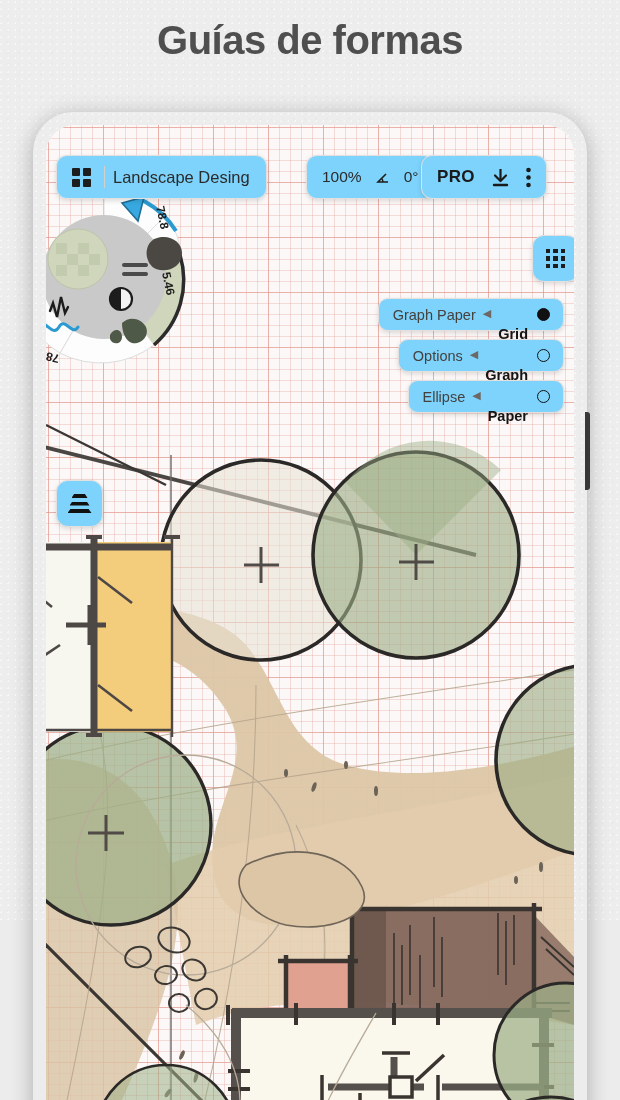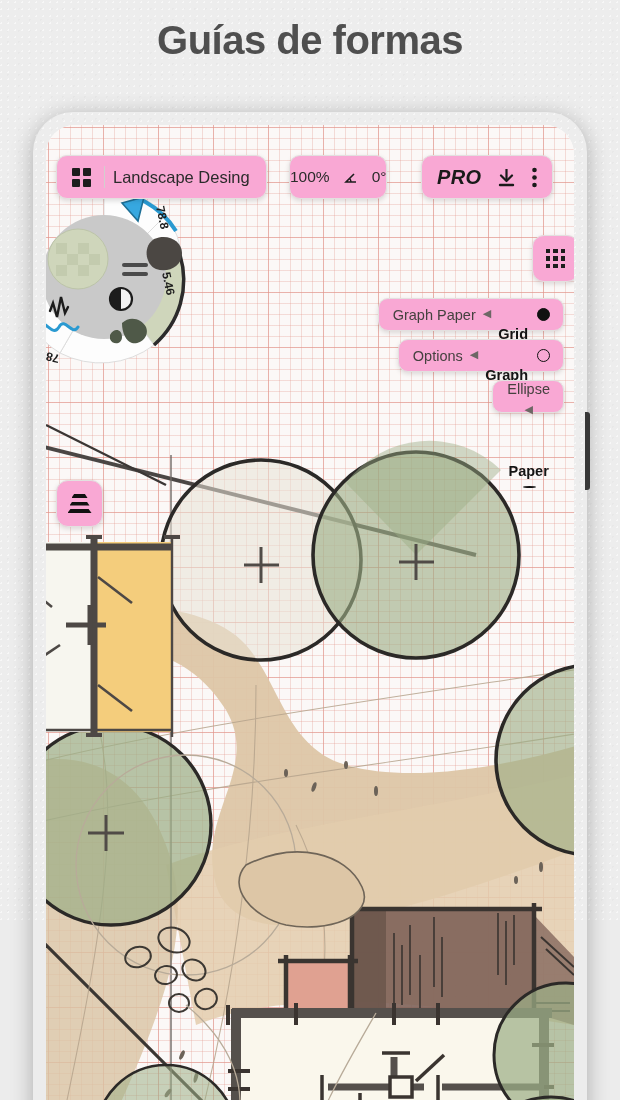--- a/index.html
+++ b/index.html
@@ -69,61 +69,61 @@
     background-size:11px 11px, 11px 11px, 55px 55px, 55px 55px;
     background-position:2px 2px, 2px 2px, 2px 2px, 2px 2px;
   }
 
   #art { position:absolute; inset:0; }
 
   
   .bar {
     position:absolute;
     display:flex; align-items:center;
-    background:#f9a8d4;
+    background:#7dd3fc;
     border:1px solid #e3e0df;
     border-radius:11px;
     box-shadow:0 2px 5px rgba(0,0,0,.13);
   }
 
   #topbar-left { left:10px; top:30px; height:44px; padding:0 4px; }
   #grid-toggle {
     width:40px; height:40px;
     display:flex; align-items:center; justify-content:center;
     border-radius:9px; cursor:pointer;
   }
   .quad { width:19px; height:19px; display:grid;
           grid-template-columns:1fr 1fr; grid-template-rows:1fr 1fr; gap:3px; }
   .quad i { background:#1d1d1d; border-radius:1px; }
   .vdiv { width:1px; height:22px; background:#d3cfcd; margin:0 8px 0 3px; }
   #doc-title { font-size:16.5px; color:#2b2b2b; padding-right:12px; white-space:nowrap; }
 
-  #topbar-zoom { left:243px; top:30px; height:44px; padding:0 0; gap:14px; }
+  #topbar-zoom { left:260px; top:30px; height:44px; padding:0 15px; gap:14px; }
   #topbar-zoom span { font-size:15.5px; color:#2b2b2b; }
   .angle-ico { font-size:15px; color:#1d1d1d; }
 
   #topbar-right { left:375px; top:30px; height:44px; padding:0 15px; gap:15px; }
-  #pro-badge { font-size:20px; font-weight:bold; color:#1a1a1a; letter-spacing:.3px;font-style:italic; }
+  #pro-badge { font-size:17px; font-weight:bold; color:#1a1a1a; letter-spacing:.3px; }
   .ico-btn { display:flex; align-items:center; justify-content:center; cursor:pointer; }
 
   #apps-btn {
     left:486px; top:110px; width:47px; height:47px;
     justify-content:center; border-radius:12px;
   }
   .dot9 { width:19px; height:19px; display:grid;
           grid-template-columns:repeat(3,1fr); grid-template-rows:repeat(3,1fr); gap:3px; }
   .dot9 i { background:#1d1d1d; }
 
   .optrow {
     height:33px; padding:0 13px 0 14px; gap:7px; right:10px;
     border-radius:10px; font-size:14.5px; cursor:pointer;justify-content:space-between;
   }
   #opt-graph  { top:173px; }
   #opt-options{ top:214px; }
-  #opt-ellipse{ top:255px;flex-direction:column; }
+  #opt-ellipse{ top:255px; }
   .opt-name { color:#45413f; }
   .opt-caret { color:#6d6765; font-size:11px; transform:translateY(-1px); }
   .opt-val  { font-weight:bold; color:#141414;margin-top:39px; }
   .radio { width:13px; height:13px; border-radius:50%; border:1.8px solid #111; margin-left:2px; }
   .radio.on { background:#111; }
 
   #layers-btn {
     left:10px; top:355px; width:47px; height:47px;
     justify-content:center; border-radius:12px;
   }

